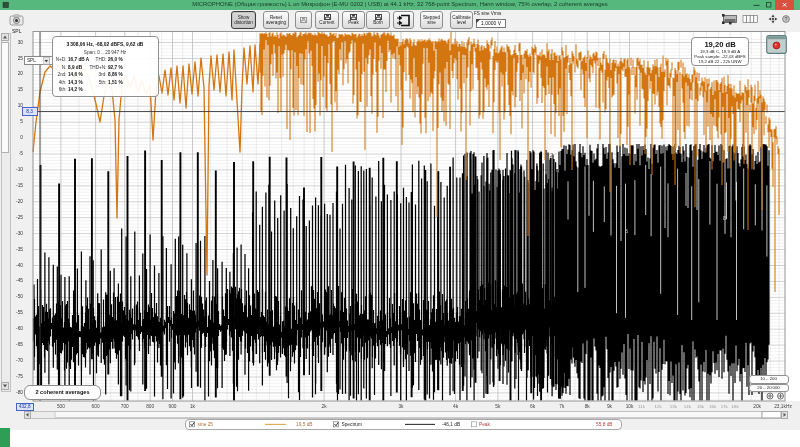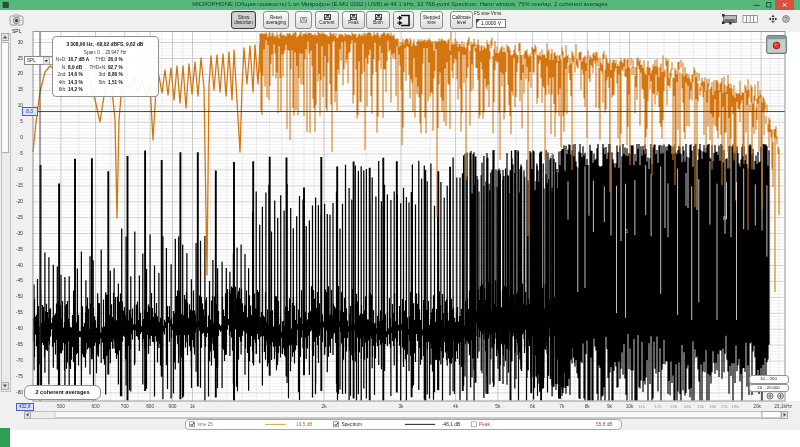--- a/index.html
+++ b/index.html
@@ -207,20 +207,26 @@
  <div style="position:absolute;left:20px;top:35px;width:34px;text-align:right;font-size:4.7px;color:#333;">3rd:</div>
  <div style="position:absolute;left:55.5px;top:35px;font-size:4.7px;font-weight:bold;color:#111;">8,86 %</div>
  <div style="position:absolute;left:0px;top:42.5px;width:14px;text-align:right;font-size:4.7px;color:#333;">4th:</div>
  <div style="position:absolute;left:15.5px;top:42.5px;font-size:4.7px;font-weight:bold;color:#111;">14,3 %</div>
  <div style="position:absolute;left:20px;top:42.5px;width:34px;text-align:right;font-size:4.7px;color:#333;">5th:</div>
  <div style="position:absolute;left:55.5px;top:42.5px;font-size:4.7px;font-weight:bold;color:#111;">1,51 %</div>
  <div style="position:absolute;left:0px;top:50px;width:14px;text-align:right;font-size:4.7px;color:#333;">6th:</div>
  <div style="position:absolute;left:15.5px;top:50px;font-size:4.7px;font-weight:bold;color:#111;">14,2 %</div>
 </div>
 
+<div class="ovl" style="left:691px;top:36.5px;width:56px;height:27px;">
+ <div style="position:absolute;left:0;top:2px;width:56px;text-align:center;font-size:7.6px;font-weight:bold;color:#111;">19,20 dB</div>
+ <div style="position:absolute;left:0;top:11.5px;width:56px;text-align:center;font-size:4.3px;color:#222;">19,3 dB C, 19,9 dB A</div>
+ <div style="position:absolute;left:0;top:16.5px;width:56px;text-align:center;font-size:4.3px;color:#222;">Peak sample: -22,03 dBFS</div>
+ <div style="position:absolute;left:0;top:21.5px;width:56px;text-align:center;font-size:4.3px;color:#222;">19,2 dB 22 - 22k UNW</div>
+</div>
 
 <svg style="position:absolute;left:766px;top:35px" width="21" height="19" viewBox="0 0 21 19">
  <rect x="0.7" y="0.7" width="19.6" height="17.6" rx="2" fill="#c2cecd" stroke="#5e7f7e" stroke-width="1.2"></rect>
  <rect x="1.2" y="1.2" width="18.6" height="3" rx="1.5" fill="#7d9a99"></rect>
  <circle cx="10.5" cy="10.5" r="3.4" fill="#e2352b" stroke="#8e1d16" stroke-width="0.8"></circle>
  <circle cx="9.6" cy="9.6" r="1" fill="#f79f93"></circle>
 </svg>
 
 <div style="position:absolute;left:21.5px;top:106.5px;width:14px;height:7px;background:#dce4f7;border:1px solid #4762c8;font-size:4.8px;line-height:7px;text-align:center;color:#17329e;">8,3</div>
 <div style="position:absolute;left:16px;top:402.5px;width:15.5px;height:6.5px;background:#dce4f7;border:1px solid #4762c8;font-size:4.6px;line-height:6.5px;text-align:center;color:#17329e;">432,8</div>

